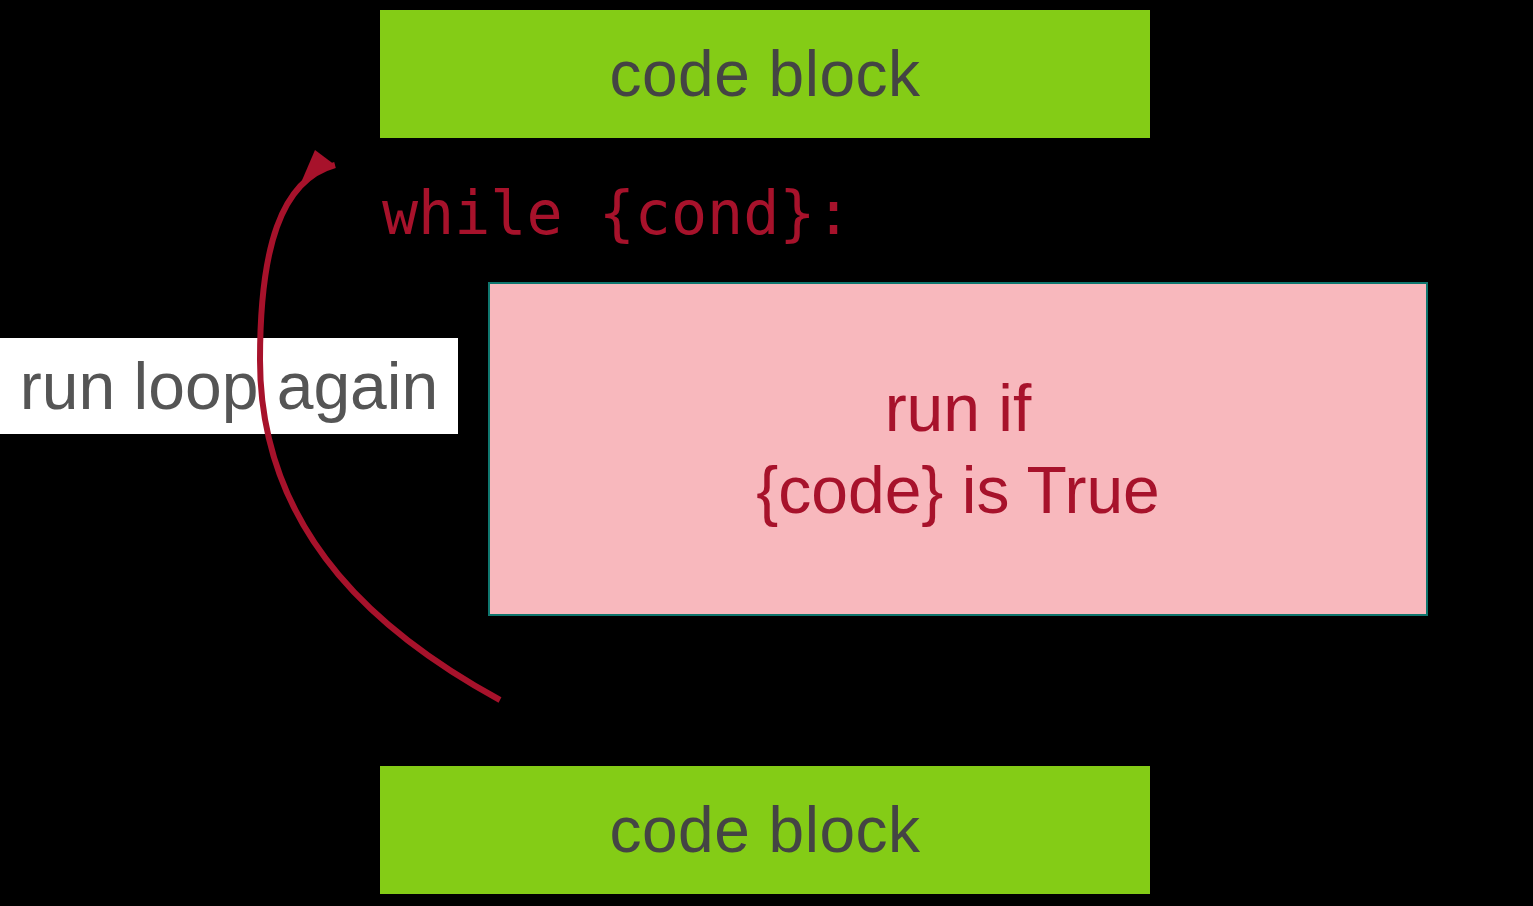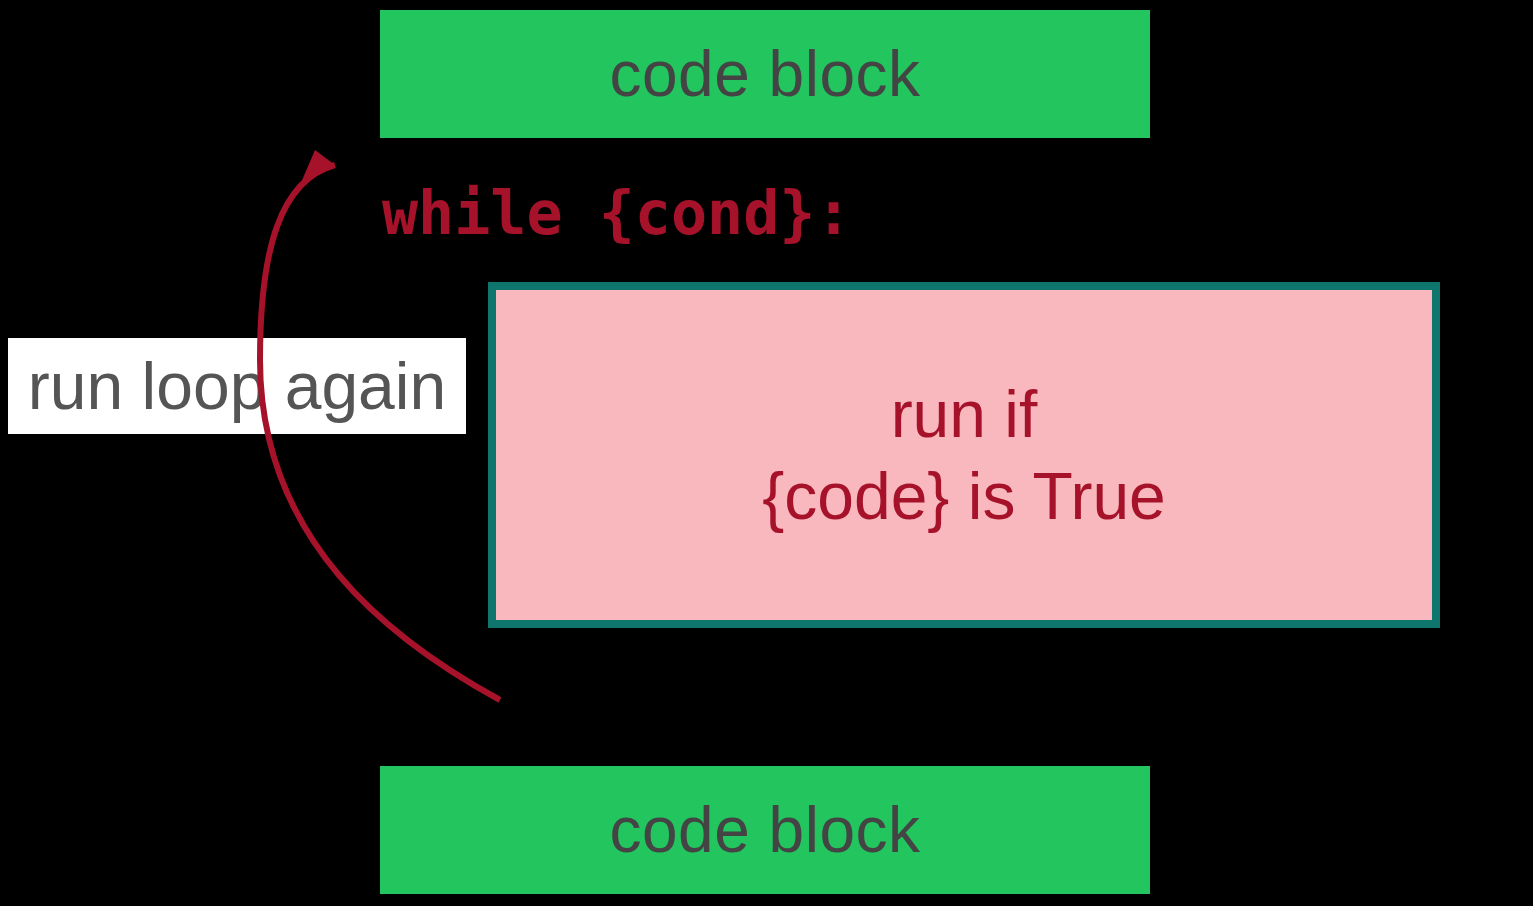--- a/index.html
+++ b/index.html
@@ -7,32 +7,32 @@
     padding: 0;
     width: 1533px;
     height: 906px;
     background: #000;
     font-family: "Helvetica Neue", Helvetica, Arial, sans-serif;
     font-weight: 300;
     overflow: hidden;
   }
   .box-gray {
     position: absolute;
-    background: #22c55e;
+    background: #84cc16;
     color: #444;
     display: flex;
     align-items: center;
     justify-content: center;
     font-size: 64px;
     letter-spacing: 0.5px;
   }
   .box-pink {
     position: absolute;
     background: #f8b8bd;
-    border: 8px solid #0f766e;
+    border: 2px solid #0f766e;
     color: #a7122b;
     display: flex;
     align-items: center;
     justify-content: center;
     text-align: center;
     font-size: 66px;
     line-height: 1.25;
   }
   .box-white {
     position: absolute;
@@ -41,21 +41,21 @@
     display: flex;
     align-items: center;
     justify-content: center;
     font-size: 66px;
   }
   .code-text {
     position: absolute;
     color: #a7122b;
     font-family: "Menlo", "Monaco", "Consolas", monospace;
     font-size: 60px;
-    font-weight: 700;
+    font-weight: 400;
   }
   svg.arrow {
     position: absolute;
     overflow: visible;
   }
   .arrow path {
     fill: none;
     stroke: #a7122b;
     stroke-width: 6;
   }
@@ -72,21 +72,21 @@
 
 <div class="code-text" style="left:382px; top:178px;">while {cond}:</div>
 
 <div class="box-pink" style="left:488px; top:282px; width:936px; height:330px;">
   <div>
     <span>run if</span><br>
     <span>{code} is True</span>
   </div>
 </div>
 
-<div class="box-white" style="left:8px; top:338px; width:458px; height:96px;">
+<div class="box-white" style="left:0px; top:338px; width:458px; height:96px;">
   <span>run loop again</span>
 </div>
 
 <div class="box-gray" style="left:380px; top:766px; width:770px; height:128px;">
   <span>code block</span>
 </div>
 
 <svg class="arrow" style="left:0; top:0;" width="1533" height="906">
   <path d="M 500 700
            C 390 640, 260 540, 260 360

